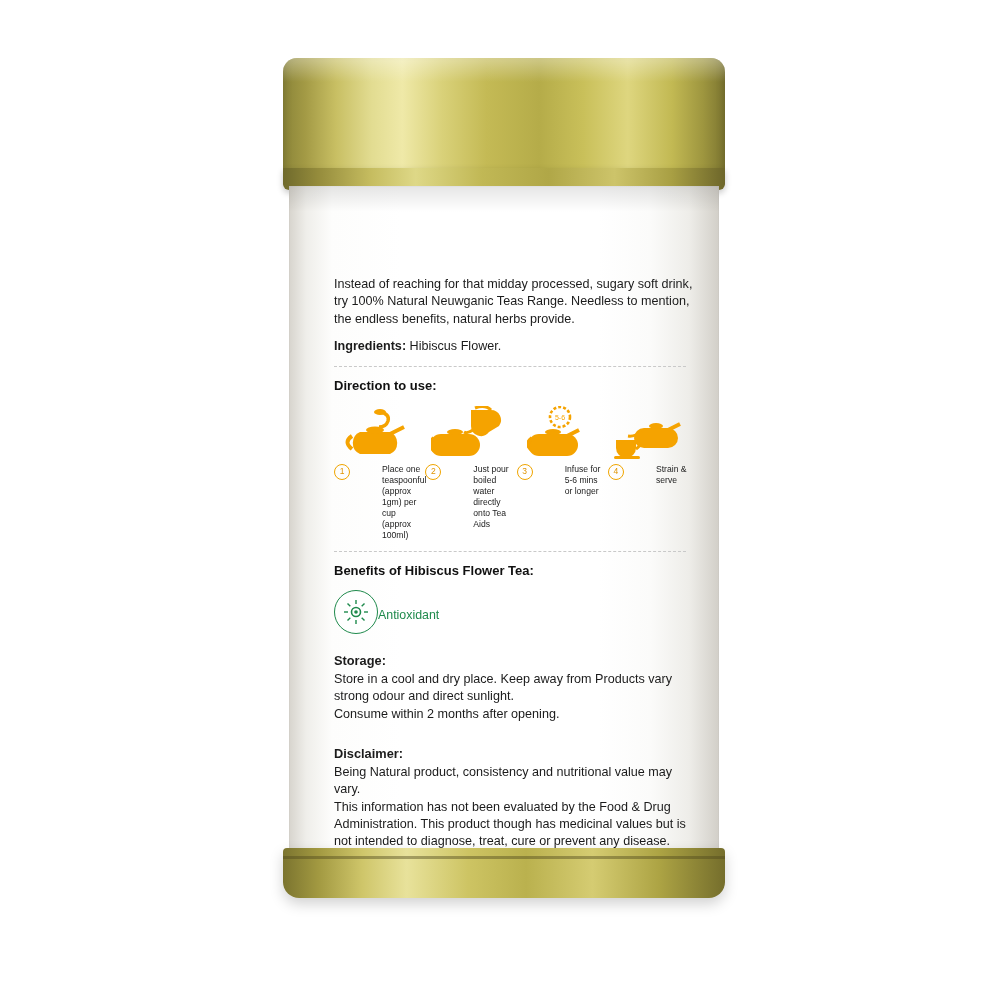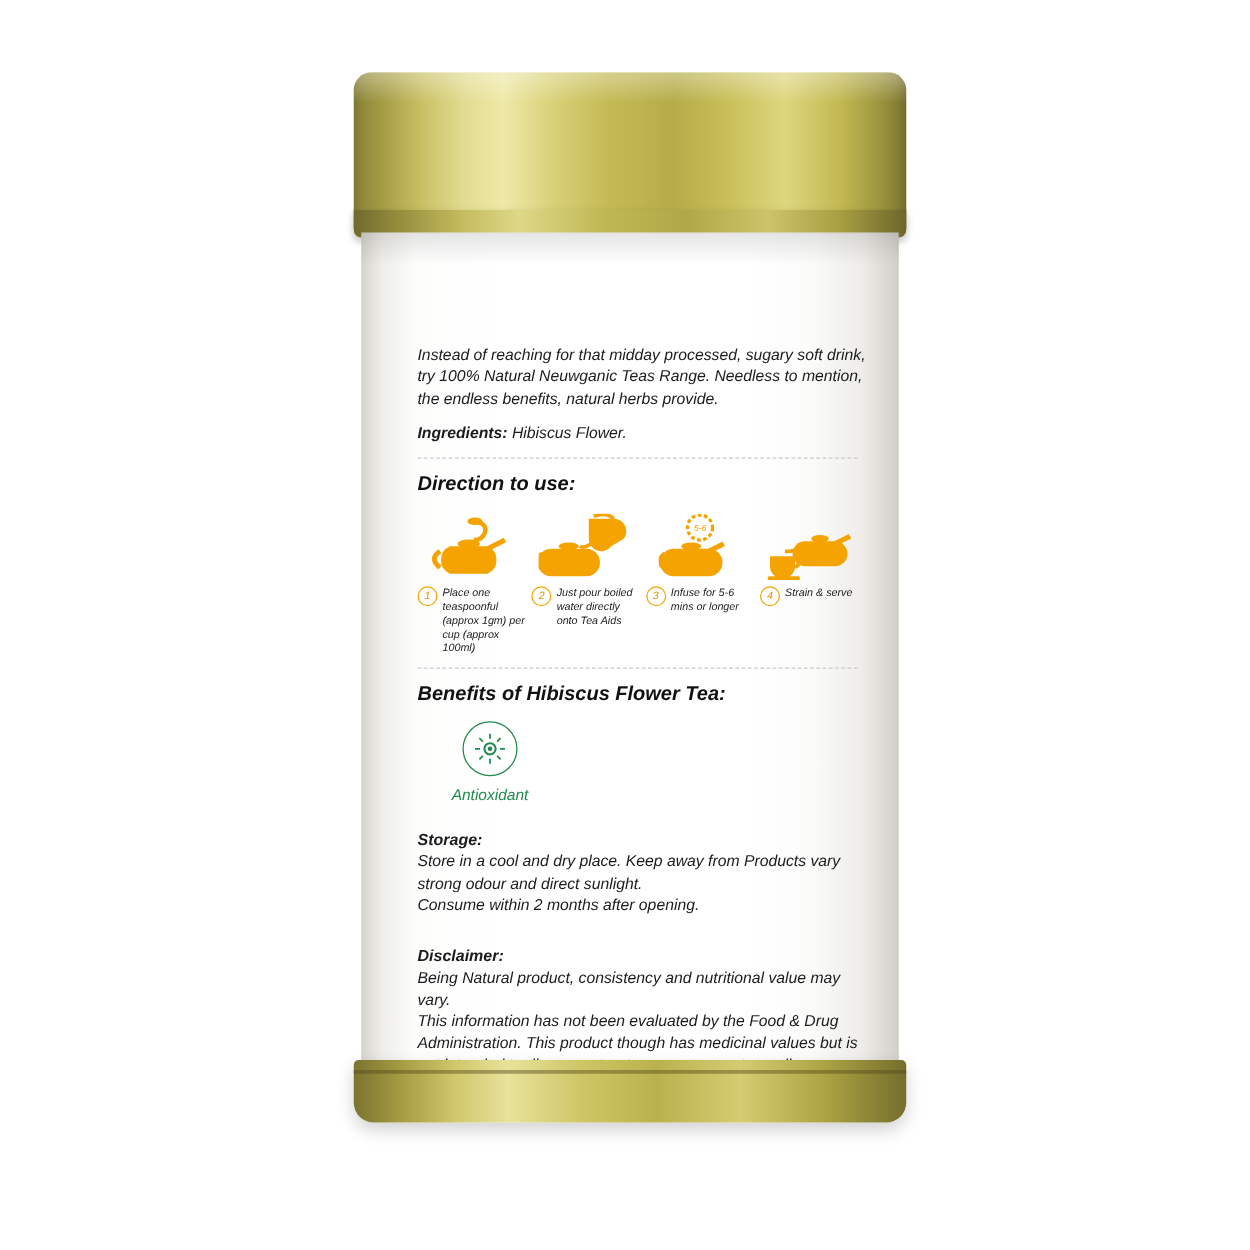--- a/index.html
+++ b/index.html
@@ -81,21 +81,20 @@
     background: linear-gradient(to right,
       #d7d4cd 0%,
       #efeeea 4%,
       #fdfdfc 10%,
       #ffffff 26%,
       #ffffff 72%,
       #fbfbfa 84%,
       #eeede9 93%,
       #d2cfc8 100%);
     box-shadow: inset 0 0 0 1px rgba(0,0,0,0.02);
-    font-style: italic;
   }
   .body-top-shade {
     position: absolute;
     left: 0; top: 0;
     width: 430px; height: 26px;
     background: linear-gradient(to bottom, rgba(0,0,0,0.10), rgba(0,0,0,0));
   }
 
   
   .base {
@@ -135,21 +134,21 @@
   .ingredients b { font-weight: bold; }
 
   .divider {
     border-top: 1px dashed #c9c9c9;
     margin: 10px 0 10px 0;
     width: 352px;
   }
 
   .sec-title {
     font-weight: bold;
-    font-size: 16px;
+    font-size: 13px;
     margin: 0 0 10px 0;
     color: #111;
   }
 
   
   .steps {
     display: flex;
     justify-content: space-between;
     align-items: flex-start;
     width: 360px;
@@ -181,32 +180,33 @@
     border: 1px solid #f0a500;
     color: #e09400;
     font-size: 8.5px;
     line-height: 13px;
     text-align: center;
   }
   .step-txt {
     font-size: 8.6px;
     line-height: 1.28;
     color: #1b1b1b;
+    margin-left: 28px;
   }
 
   
   .benefits {
     display: flex;
     justify-content: space-between;
     width: 360px;
     margin-top: 4px;
   }
   .benefit {
     display: flex;
-    flex-direction: column;
+    flex-direction: row;
     align-items: center;
     width: 116px;
   }
   .benefit-circle {
     width: 42px; height: 42px;
     border-radius: 50%;
     border: 1.6px solid #1f8a4c;
     display: flex;
     align-items: center;
     justify-content: center;

